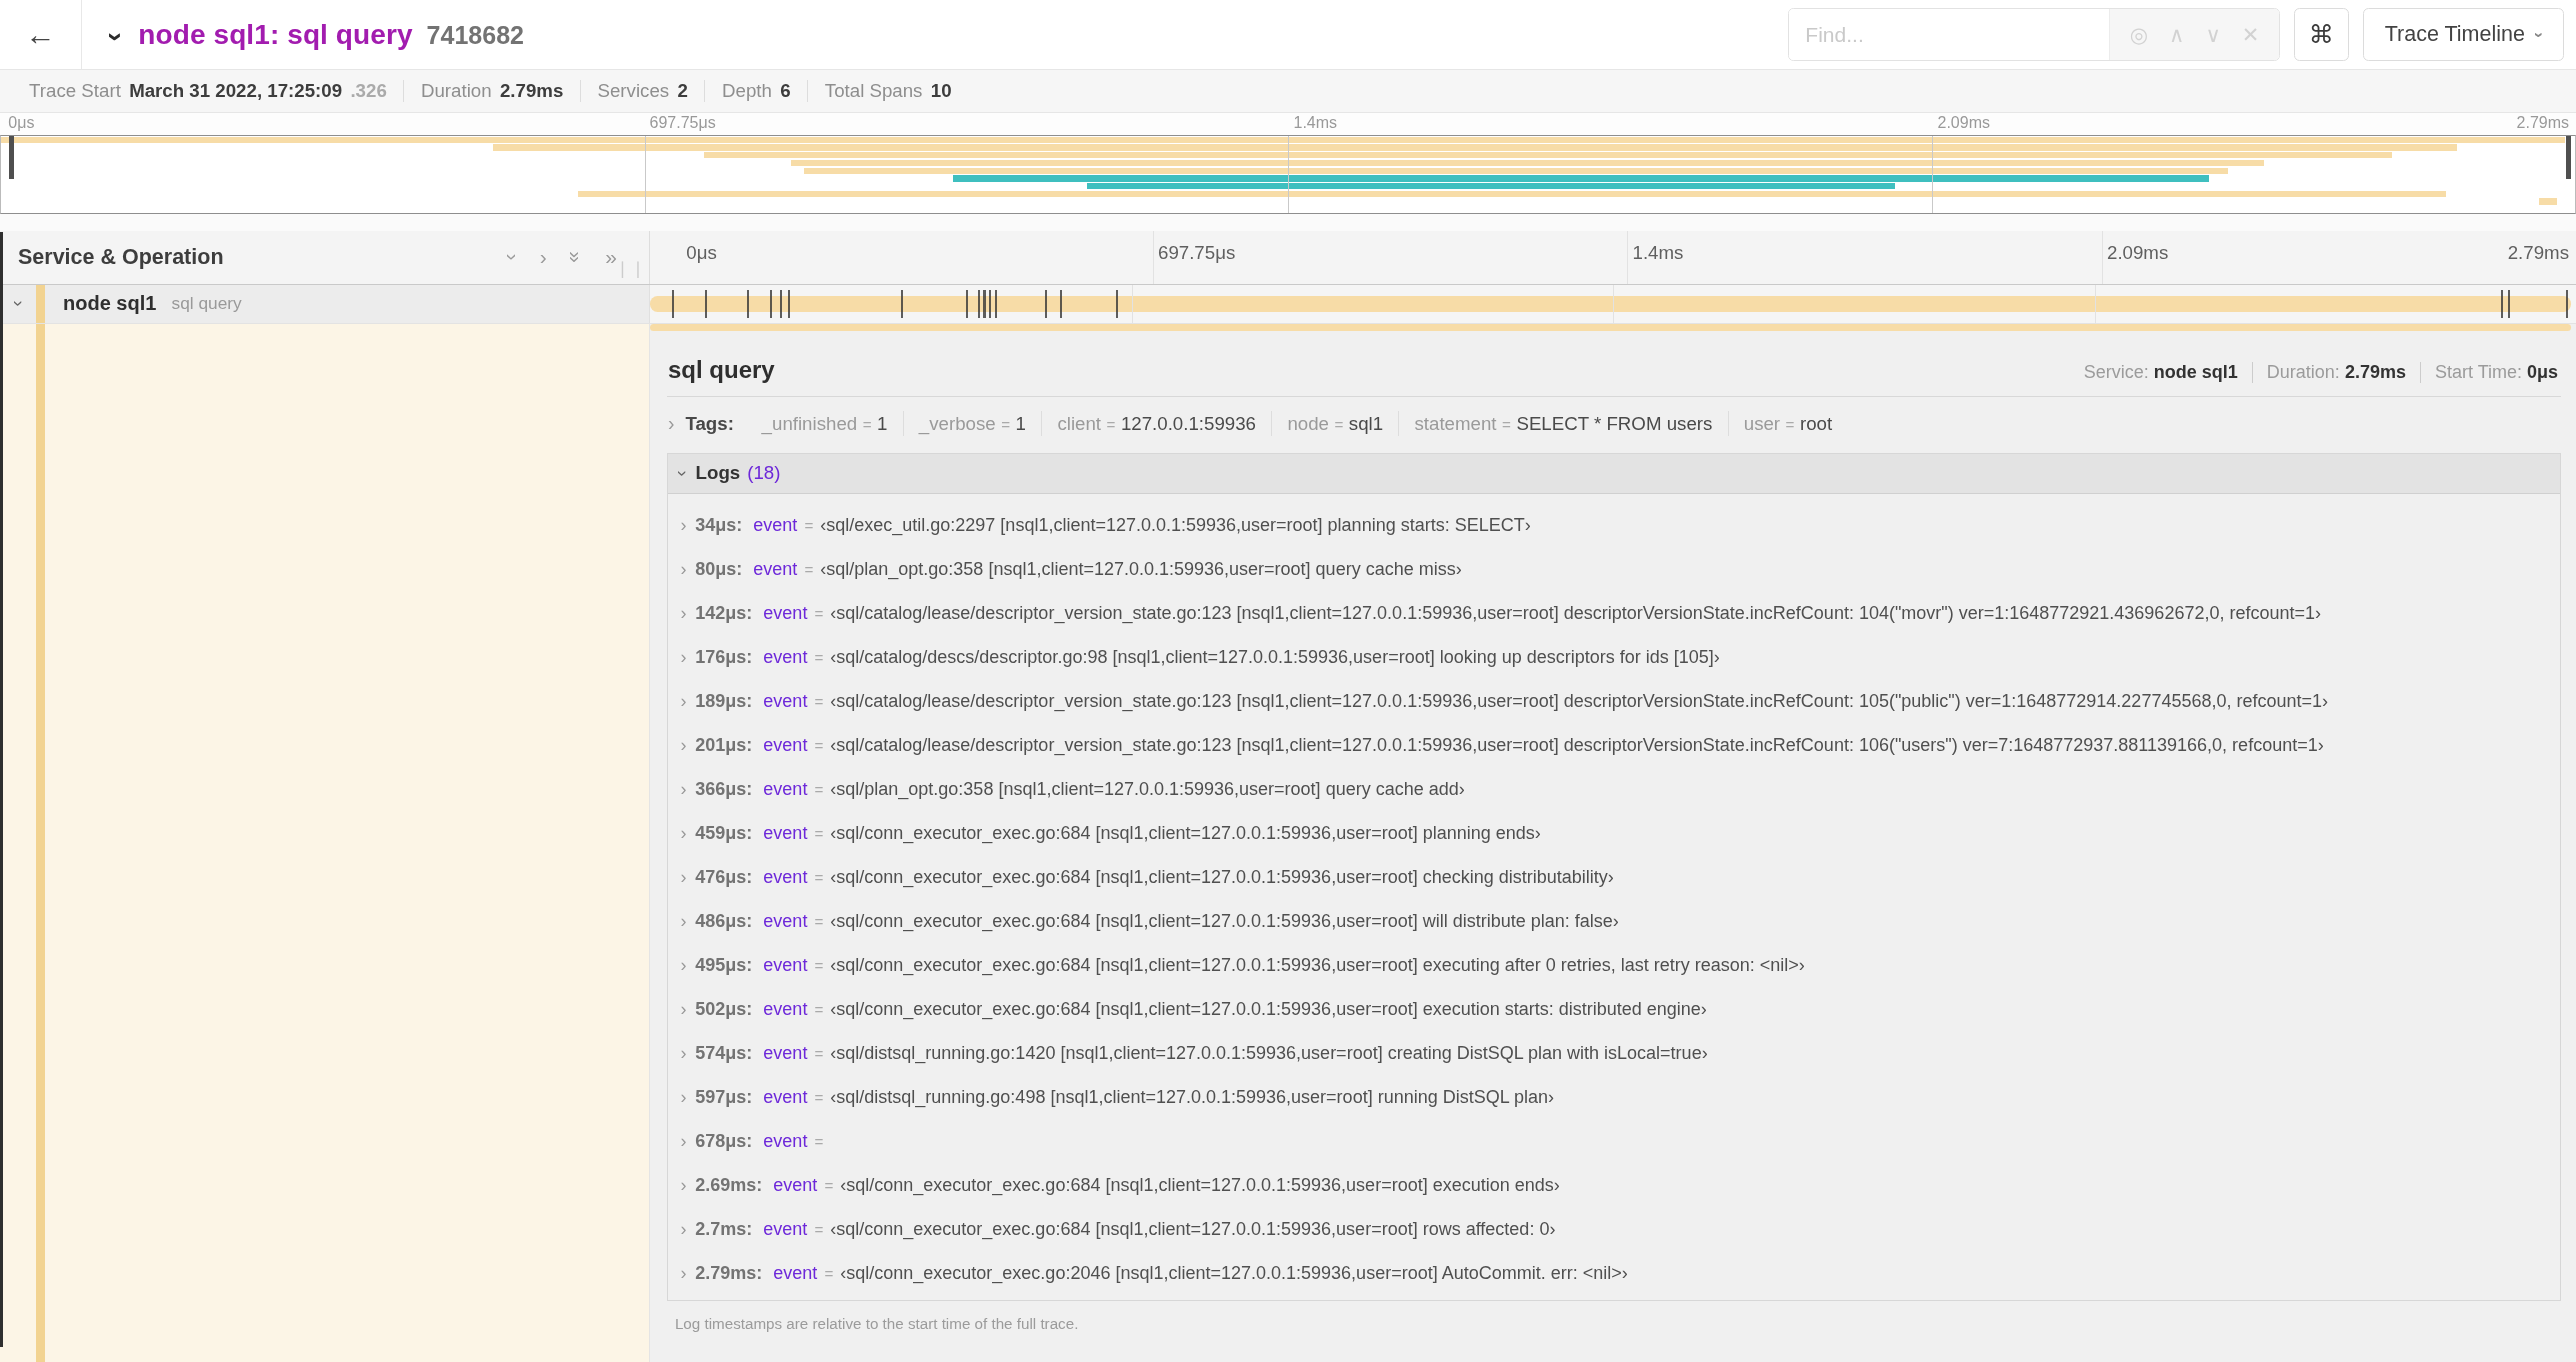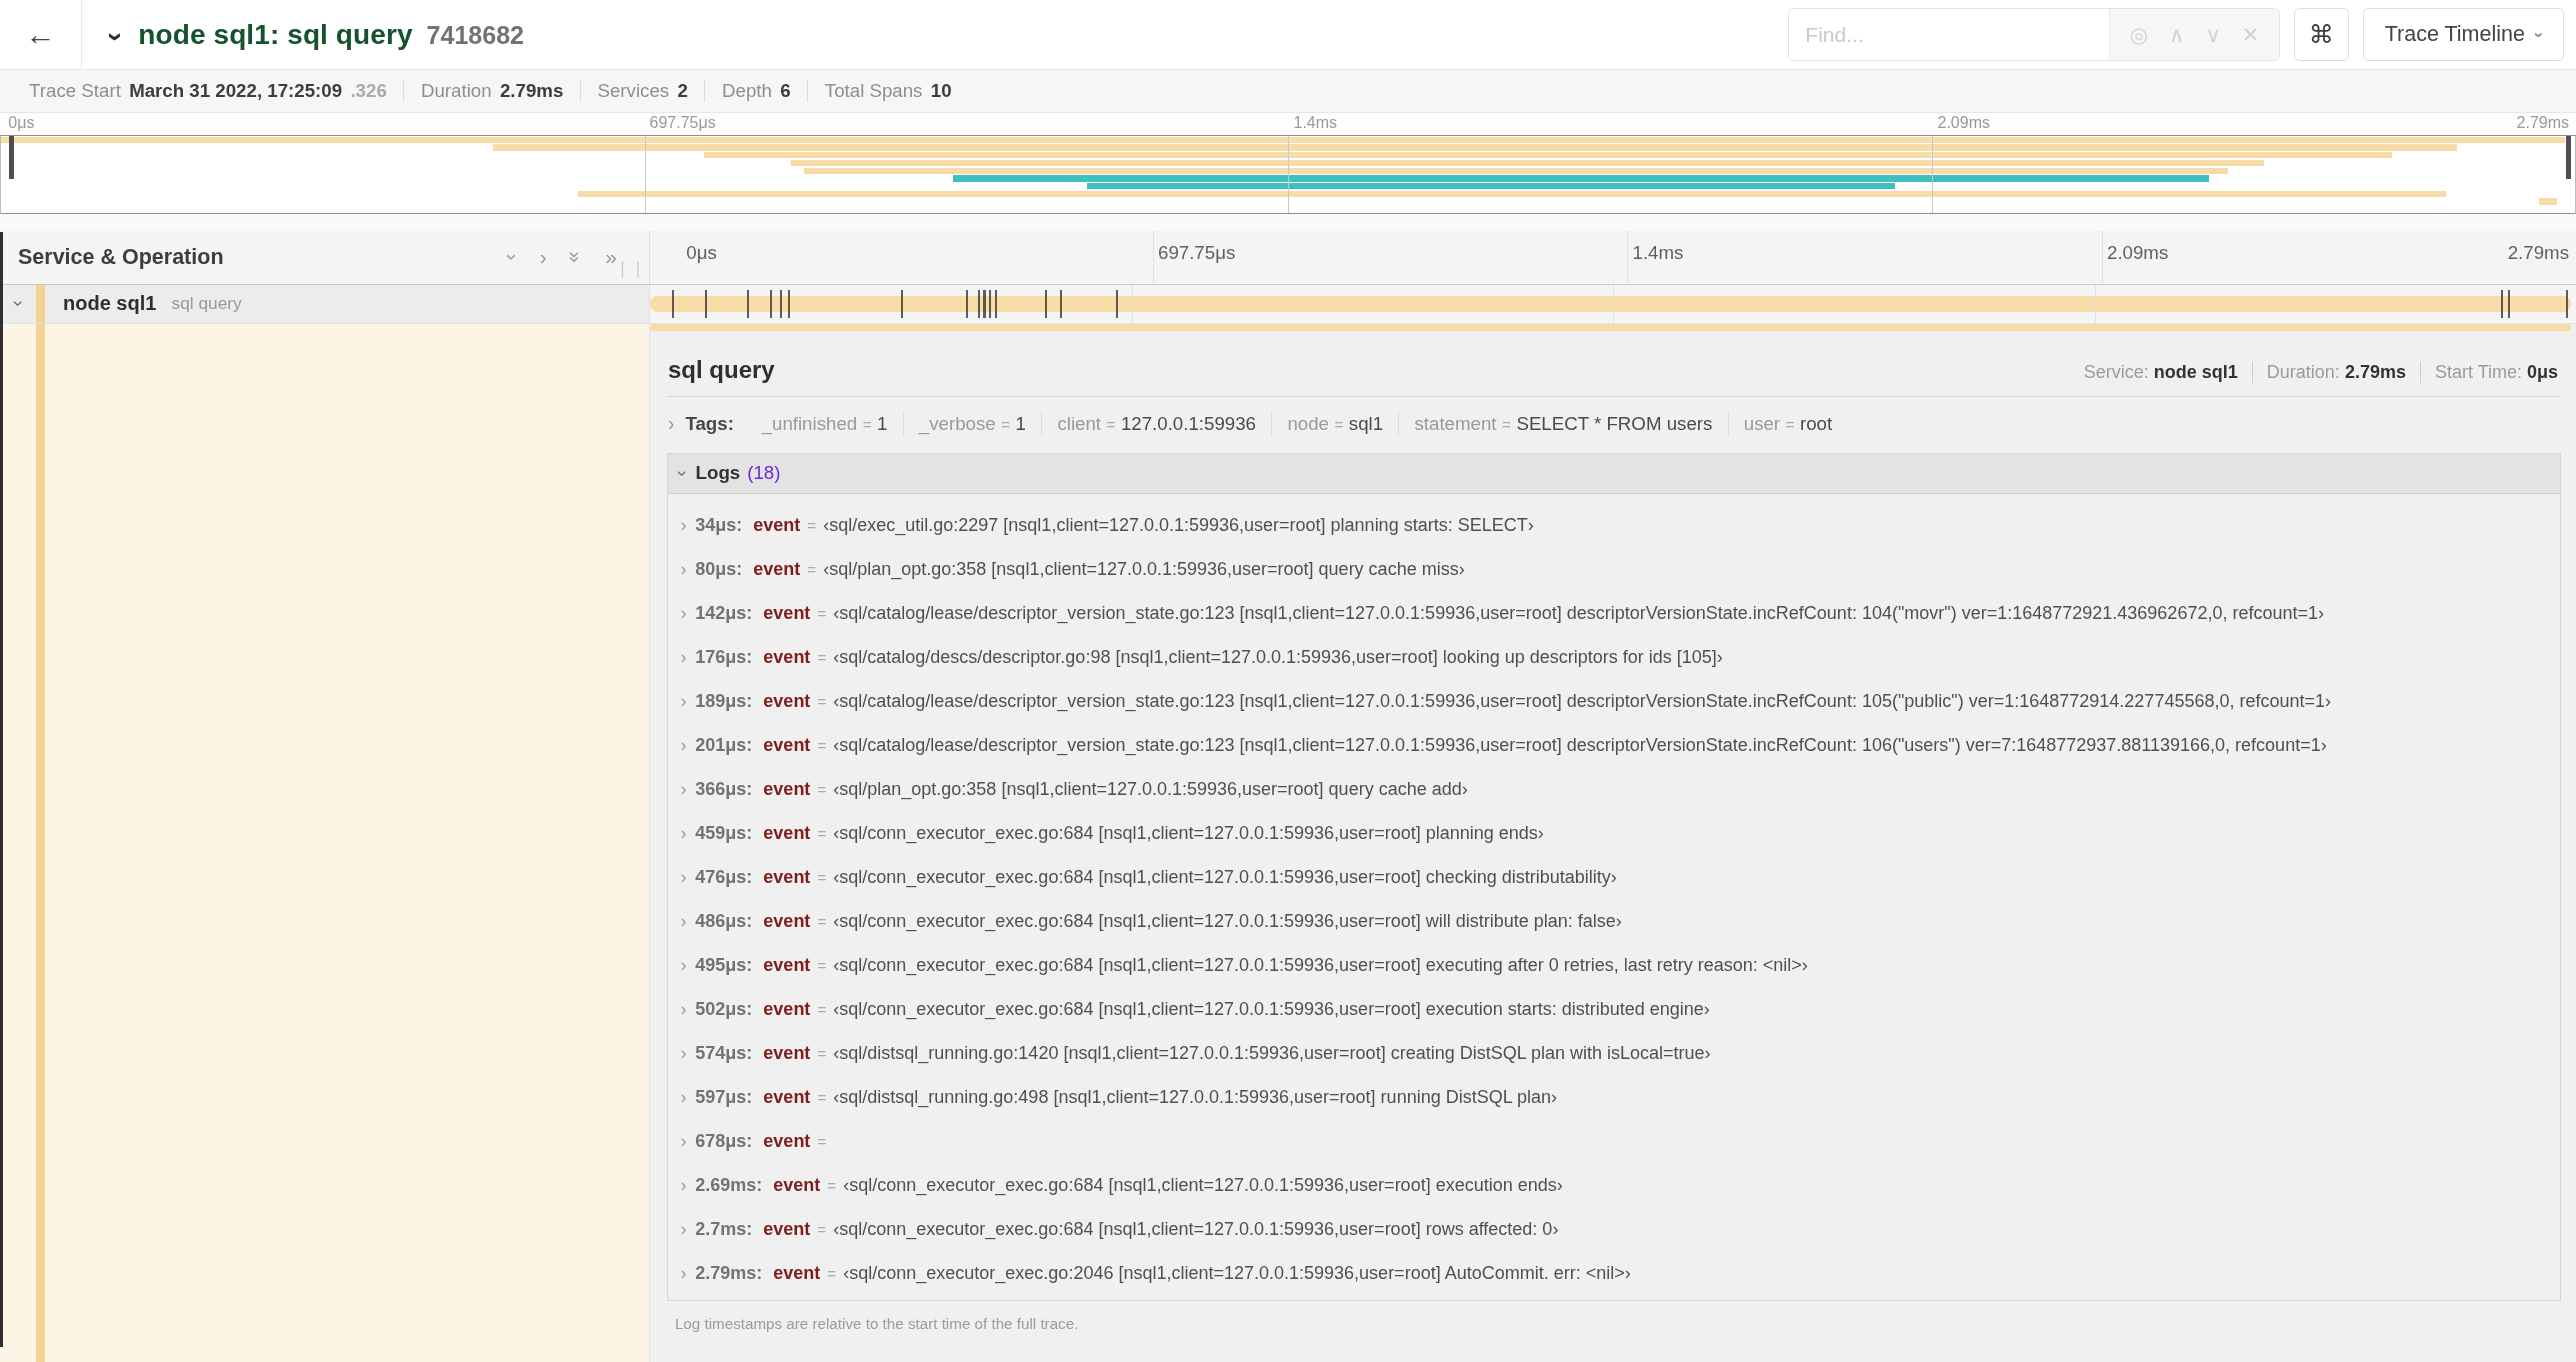--- a/index.html
+++ b/index.html
@@ -7,21 +7,21 @@
     font-family:"Liberation Sans", sans-serif; color:#333; }
   .edge-strip { position:absolute; left:0; top:232px; width:2.8px; height:1115px; background:#2f2f2f; z-index:50; }
 
   
   .app-header { height:69px; display:flex; align-items:center; background:#fff; position:relative; }
   .back-cell { width:82px; height:69px; display:flex; align-items:center; justify-content:center;
     border-right:1.4px solid #e8e8e8; font-size:30.5px; color:#444; cursor:pointer; }
   .title-wrap { display:flex; align-items:baseline; margin-left:29px; }
   .title-chevron { display:inline-block; font-size:28px; color:#2c2c2c; font-weight:bold;
     transform:rotate(90deg); margin-right:18px; position:relative; top:2.8px; }
-  .trace-title { font-size:28px; font-weight:bold; color:#14532d; letter-spacing:0.1px; }
+  .trace-title { font-size:28px; font-weight:bold; color:#a21caf; letter-spacing:0.1px; }
   .trace-id { font-size:25px; color:#737373; margin-left:14px; font-weight:bold; }
   .header-right { margin-left:auto; display:flex; align-items:center; gap:14px; padding-right:12.5px; }
   .find-group { display:flex; height:53px; border:1.4px solid #e2e2e2; border-radius:5.5px; overflow:hidden; width:492px; }
   .find-input { flex:1; border:none; outline:none; font-size:21px; padding:0 16.6px; color:#555;
     font-family:"Liberation Sans", sans-serif; background:#fff; }
   .find-input::placeholder { color:#c9c9c9; }
   .find-suffix { display:flex; align-items:center; gap:21px; background:#f6f6f6; border-left:1.4px solid #ececec; padding:0 19.4px; }
   .find-suffix span { color:#d2d2d2; font-size:21px; }
   .sq-btn { height:53px; width:55px; border:1.4px solid #dcdcdc; border-radius:5.5px; background:#fff;
     display:flex; align-items:center; justify-content:center; font-size:25px; color:#3c3c3c; cursor:pointer; }
@@ -105,21 +105,21 @@
   .logs-card { border:0.7px solid #d7d7d7; margin-top:4.2px; }
   .logs-header { background:#e3e3e3; border-bottom:0.7px solid #d0d0d0; height:40px; display:flex; align-items:center;
     padding-left:11px; font-size:18.7px; cursor:pointer; }
   .logs-chev { color:#666; margin-right:11px; display:inline-block; transform:rotate(90deg); font-size:18px; }
   .logs-title { font-weight:bold; color:#333; }
   .logs-count { color:#6d28d9; margin-left:7px; }
   .logs-list { background:#f0f0f0; padding:9.7px 0 4.2px 4.2px; }
   .log-row { height:44px; display:flex; align-items:center; font-size:18px; cursor:pointer; }
   .log-chev { color:#999; width:23.5px; text-align:center; font-size:18px; }
   .log-time { font-weight:bold; color:#737373; margin-right:11px; white-space:nowrap; }
-  .log-key { color:#7f1d1d;font-weight:bold; }
+  .log-key { color:#6d28d9; }
   .log-eq { color:#aaa; font-size:15.2px; padding:0 7px; }
   .log-msg { color:#4f4f4f; white-space:nowrap; overflow:hidden; text-overflow:ellipsis; }
   .logs-note { font-size:15.2px; color:#9b9b9b; padding:14px 0 11px 8.3px; }
 </style>
 </head>
 <body>
 
 <div class="edge-strip"></div>
 
 <div class="app-header">

